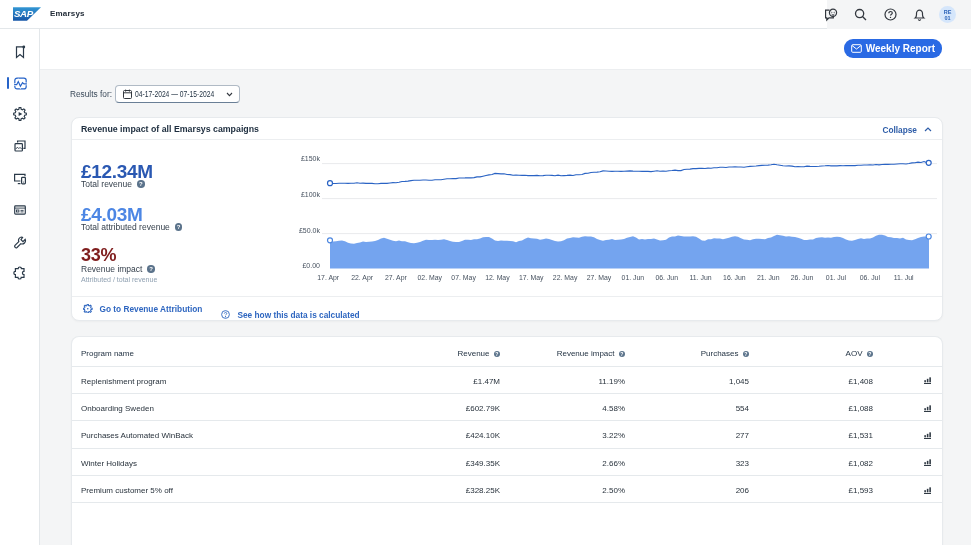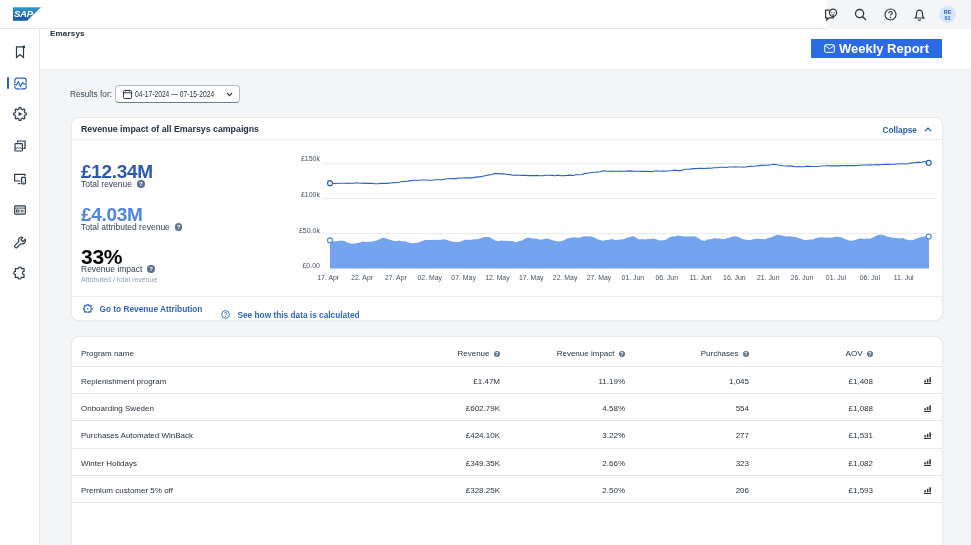--- a/index.html
+++ b/index.html
@@ -1,29 +1,29 @@
 <!DOCTYPE html>
 <html><head>
 <meta charset="utf-8">
 <style>
 * { margin:0; padding:0; box-sizing:border-box; }
 html,body { width:971px; height:545px; overflow:hidden; }
 body { position:relative; background:#f4f5f6; font-family:"Liberation Sans", sans-serif; color:#1d2d3e; }
 .abs { position:absolute; }
 
 #shell { position:absolute; left:0; top:0; width:827px; height:29px; background:#fff; border-bottom:1px solid #e3e7ea; z-index:5; }
-#shell .brand { position:absolute; left:50px; top:9px; font-size:8px; font-weight:bold; color:#222c38; letter-spacing:.2px;margin-top:20px; }
+#shell .brand { position:absolute; left:50px; top:9px; font-size:8px; font-weight:bold; color:#222c38; letter-spacing:.2px; }
 .shicon { position:absolute; top:8px; }
 
 #side { position:absolute; left:0; top:29px; width:40px; height:516px; background:#fff; border-right:1px solid #e3e7ea; z-index:4; }
 .sic { position:absolute; left:13px; }
 
 #titlebar { position:absolute; left:40px; top:29px; width:931px; height:41px; background:#fff; border-bottom:1px solid #eceef0; }
 #titlebar h1 { position:absolute; left:30px; top:9.5px; font-size:18.5px; font-weight:bold; color:#20262e; letter-spacing:.1px; }
-#wkbtn { position:absolute; right:29px; top:10px; height:19px; padding:0 13px; background:#2a6ae4; border-radius:0; color:#fff; font-size:13px; font-weight:bold; display:flex; align-items:center; gap:4px; }
+#wkbtn { position:absolute; right:29px; top:10px; height:19px; padding:0 7px; background:#2a6ae4; border-radius:9px; color:#fff; font-size:10px; font-weight:bold; display:flex; align-items:center; gap:4px; }
 
 #results { position:absolute; left:70px; top:84px; height:20px; display:flex; align-items:center; }
 #results .lbl { font-size:8.3px; color:#3b4a5a; margin-right:3.5px; }
 #datebox { display:flex; align-items:center; height:18px; padding:0 6px 0 7px; background:#fff; border:1px solid #b0bac5; border-bottom-color:#6a7f96; border-radius:4px; font-size:8.5px; color:#1d2d3e; }
 
 .card { position:absolute; left:71px; width:872px; background:#fff; border:1px solid #e7eaed; border-radius:8px; box-shadow:0 1px 2px rgba(40,50,60,.04); }
 #card1 { top:117px; height:204px; }
 #card2 { top:336px; height:230px; border-bottom:none; border-radius:8px 8px 0 0; }
 .cardhead { height:22px; border-bottom:1px solid #eceef0; position:relative; }
 .cardhead .t { position:absolute; left:9px; top:6px; font-size:8.8px; font-weight:bold; color:#1d2d3e; }
@@ -164,21 +164,21 @@
     <span id="collapse">Collapse
       <svg width="8" height="5" viewBox="0 0 8 5" fill="none" stroke="#2e5da8" stroke-width="1.2">
           <path d="M1 4 L4 1 L7 4"></path>
         </svg>
     </span>
   </div>
   <div class="kpi-num" style="top:36px; color:#2a58b2;">£12.34M</div>
   <div class="kpi-lab" style="top:61px;">Total revenue <span class="help"></span></div>
   <div class="kpi-num" style="top:78.5px; color:#4c86e4;">£4.03M</div>
   <div class="kpi-lab" style="top:104px;">Total attributed revenue <span class="help"></span></div>
-  <div class="kpi-num" style="top:119.5px; color:#000000; font-size:21px;">33%</div>
+  <div class="kpi-num" style="top:119.5px; color:#7f1d1d; font-size:18px;">33%</div>
   <div class="kpi-lab" style="top:146px;">Revenue impact <span class="help"></span></div>
   <div class="kpi-sub" style="top:158px;">Attributed / total revenue</div>
   <div id="chartbox"><svg width="670" height="157" viewBox="272 140 670 157" font-family="Liberation Sans, sans-serif">
 <line x1="322" y1="163.6" x2="937" y2="163.6" stroke="#e9ebed" stroke-width="1"></line>
 <line x1="322" y1="198.6" x2="937" y2="198.6" stroke="#e9ebed" stroke-width="1"></line>
 <line x1="322" y1="233.6" x2="937" y2="233.6" stroke="#e9ebed" stroke-width="1"></line>
 <text x="320" y="160.8" text-anchor="end" font-size="7" fill="#46515f">£150k</text>
 <text x="320" y="197" text-anchor="end" font-size="7" fill="#46515f">£100k</text>
 <text x="320" y="233" text-anchor="end" font-size="7" fill="#46515f">£50.0k</text>
 <text x="320" y="267.8" text-anchor="end" font-size="7" fill="#46515f">£0.00</text>

